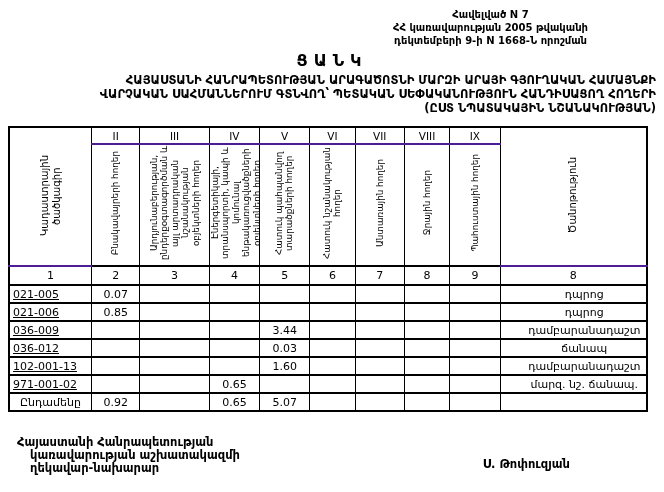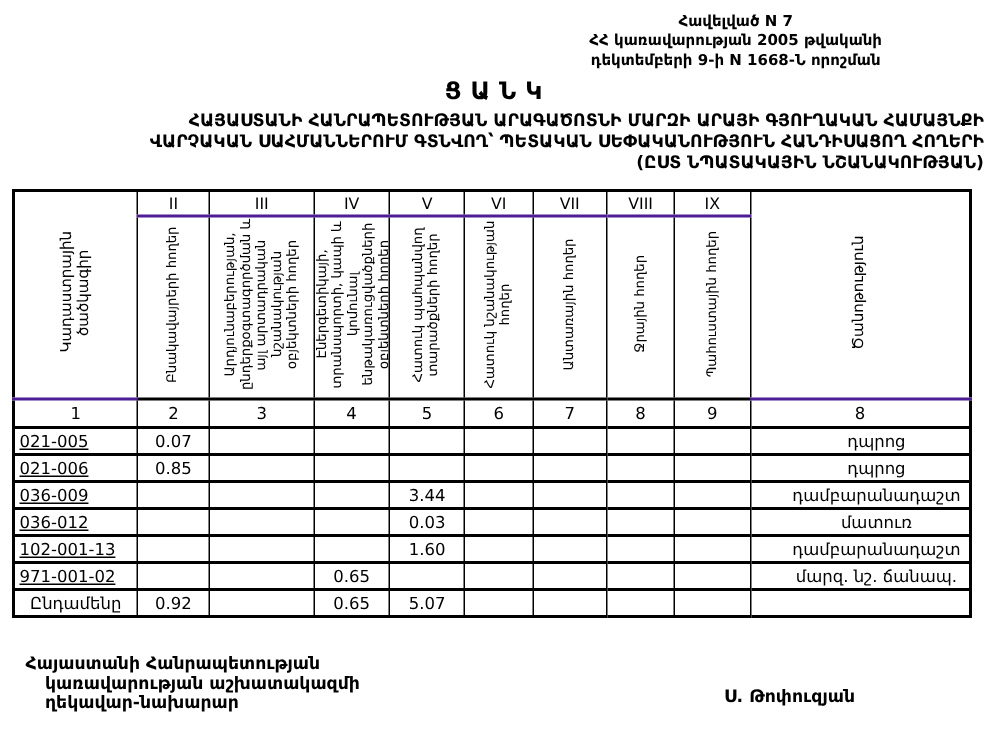--- a/index.html
+++ b/index.html
@@ -151,21 +151,21 @@
       <tr>
         <td class="code">036-012</td>
         <td></td>
         <td></td>
         <td></td>
         <td>0.03</td>
         <td></td>
         <td></td>
         <td></td>
         <td></td>
-        <td class="note">մատուռ</td>
+        <td class="note">ճանապ</td>
       </tr>
       <tr>
         <td class="code">102-001-13</td>
         <td></td>
         <td></td>
         <td></td>
         <td>1.60</td>
         <td></td>
         <td></td>
         <td></td>

